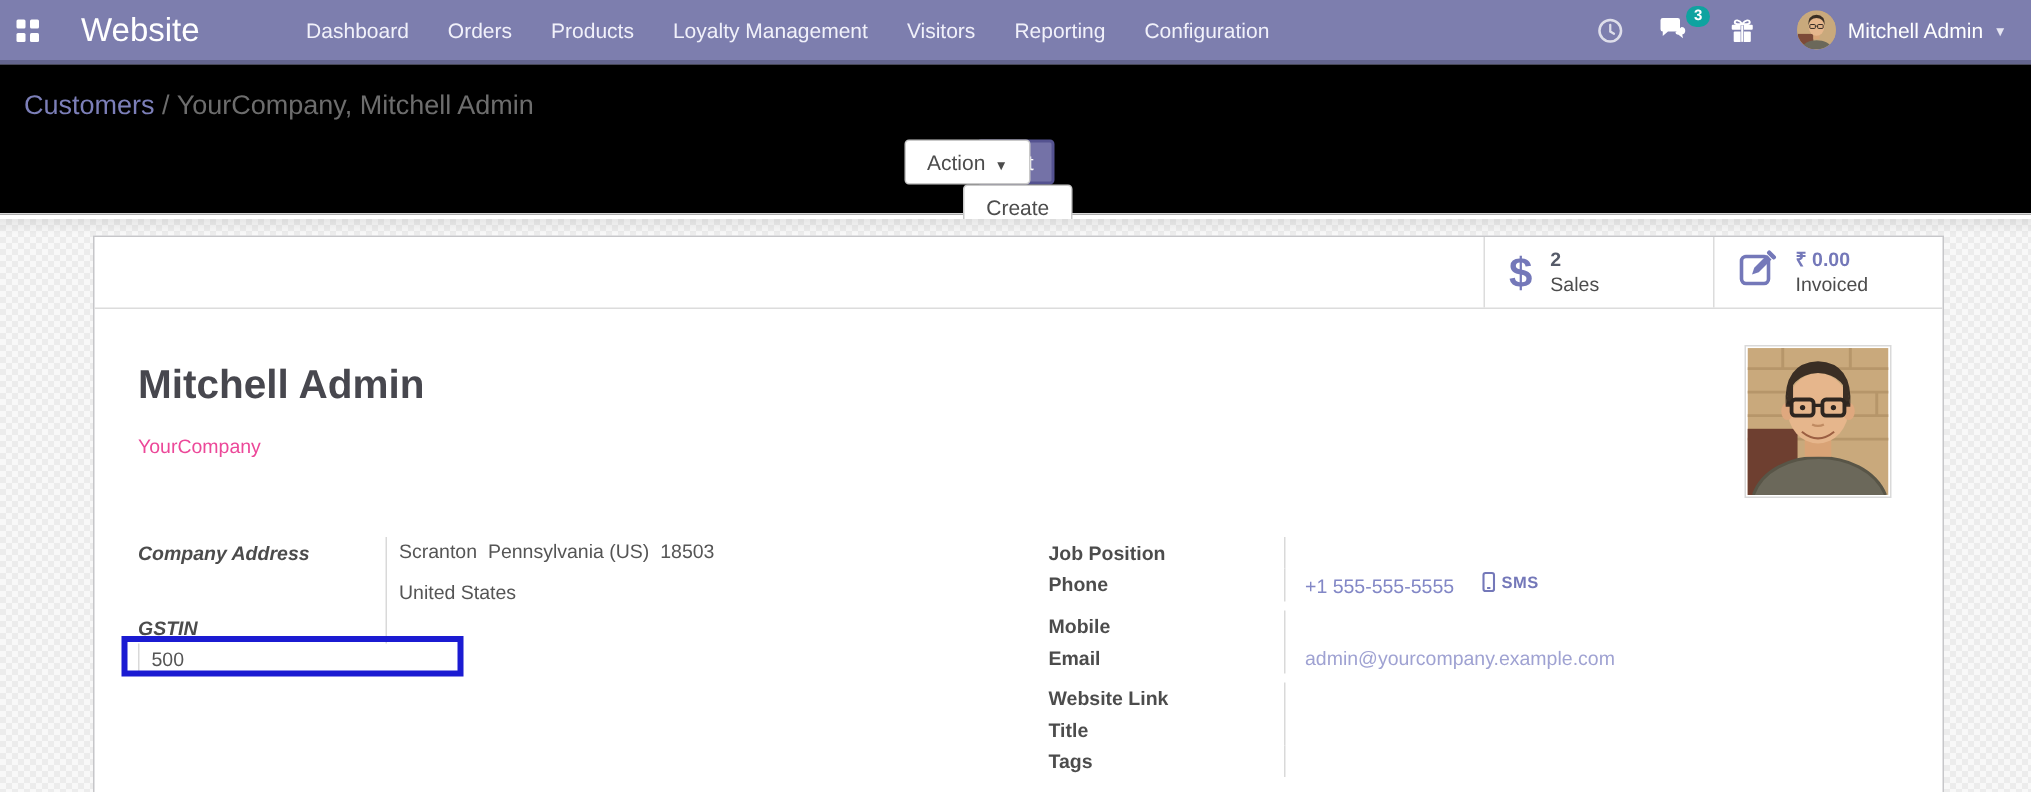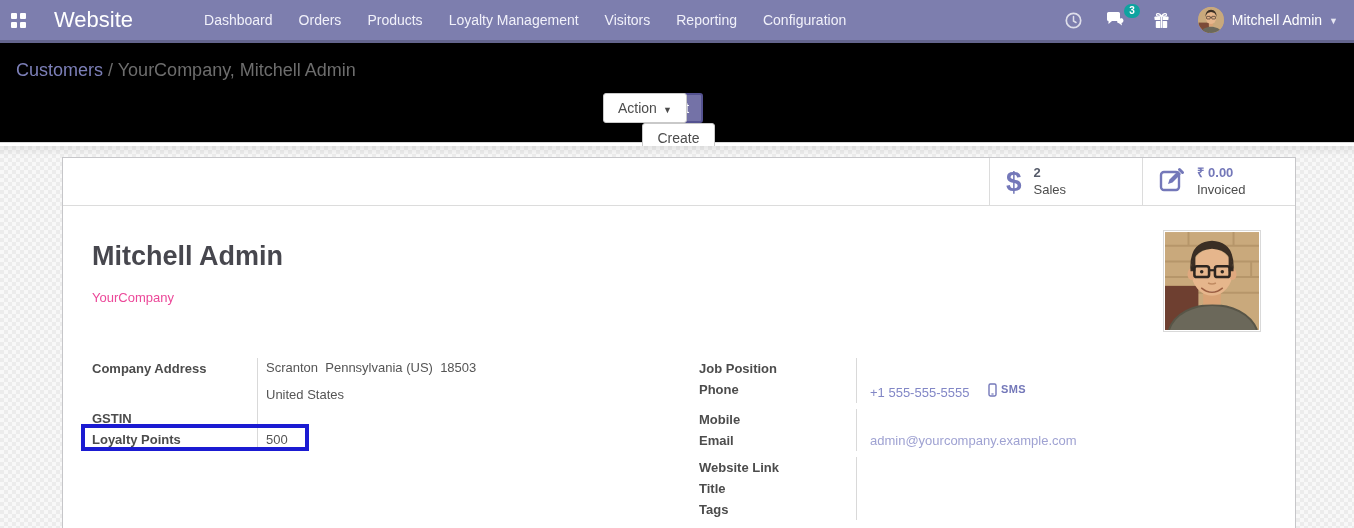--- a/index.html
+++ b/index.html
@@ -78,30 +78,30 @@
   .photo { position:absolute; top:72px; right:34px; width:98px; height:102px;
            border:1px solid #d9d9d9; background:#fff; padding:1px; }
 
   
   .group { position:absolute; top:200px; font-size:13px; }
   .group-left  { left:29px;  width:548px; }
   .group-right { left:636px; width:585px; }
   .frow { display:flex; }
   .frow.gap { margin-bottom:6px; }
   .flabel { font-weight:700; color:#4c4c4c; padding:2px 0; line-height:17px; flex:none; }
-  .group-left  .flabel { width:165px; }
+  .group-left  .flabel { width:165px;font-style:italic; }
   .group-right .flabel { width:157px; }
   .fvalue { border-left:1px solid #d9d9d9; color:#555; line-height:17px;
             padding:2px 0 2px 8px; flex:1; min-height:21px; }
   .group-right .fvalue { padding-left:13px; }
   .addr-line { line-height:16px; margin-bottom:11px; white-space:pre-wrap; }
   .addr-line:last-child { margin-bottom:3px; }
   .link-val { color:#8287c6; cursor:pointer; }
   .link-val.light { color:#9fa2d2; }
-  .sms-chunk { display:inline-flex; align-items:center; gap:4px; margin-left:15px; cursor:pointer; }
+  .sms-chunk { display:inline-flex; gap:4px; margin-left:15px; cursor:pointer; }
   .sms-label { font-size:11px; font-weight:700; color:#7478b9; letter-spacing:.3px; }
 
   .loyalty-row { position:relative; }
   .highlight-box { position:absolute; left:-11px; top:-5px; width:228px; height:27px;
                    border:4px solid #1b1bd2; pointer-events:none; z-index:5; }
 </style>
 </head>
 <body>
 
 <div class="navbar">
@@ -263,21 +263,20 @@
           <div class="addr-line">Scranton  Pennsylvania (US)  18503</div>
           <div class="addr-line">United States</div>
         </div>
       </div>
       <div class="frow">
         <div class="flabel">GSTIN</div>
         <div class="fvalue"></div>
       </div>
       <div class="frow loyalty-row">
         <div class="highlight-box"></div>
-        <div class="flabel">Loyalty Points</div>
         <div class="fvalue">500</div>
       </div>
     </div>
 
     <div class="group group-right">
       <div class="frow">
         <div class="flabel">Job Position</div>
         <div class="fvalue"></div>
       </div>
       <div class="frow gap">

